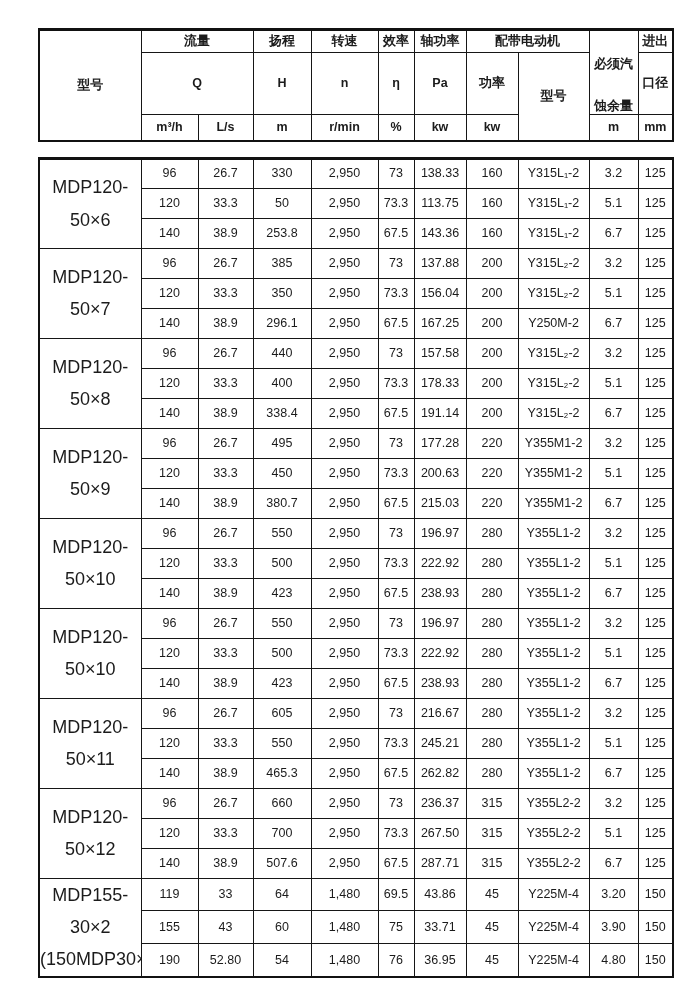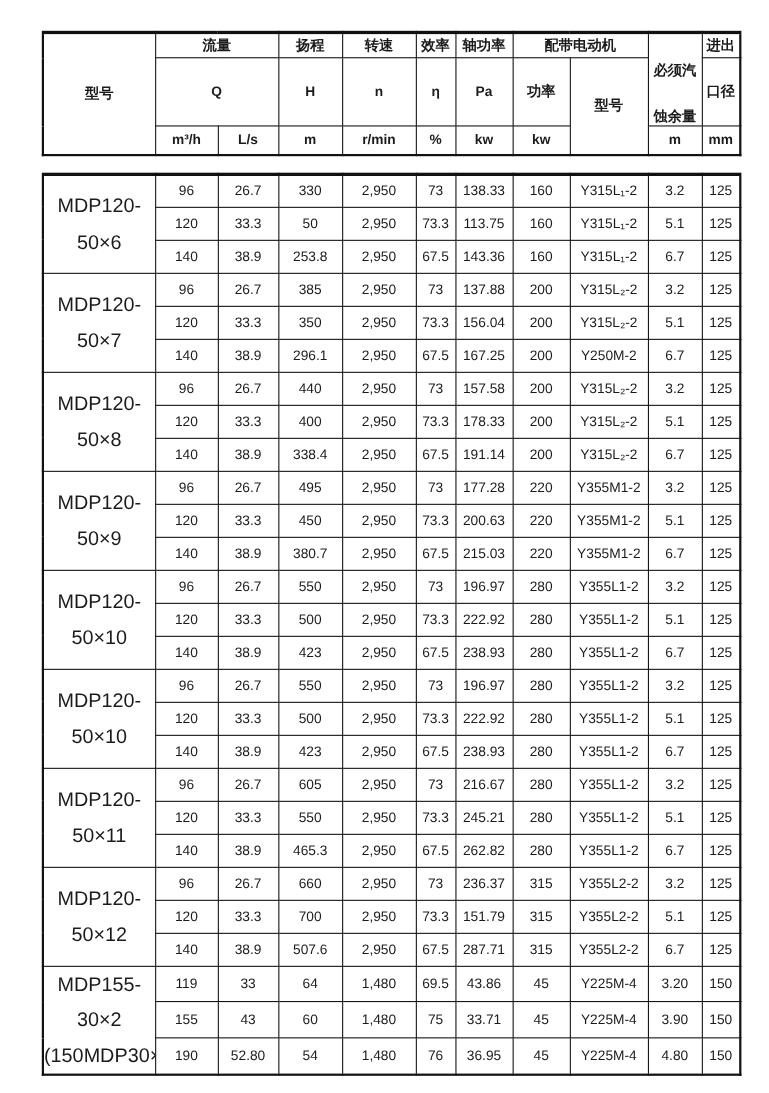--- a/index.html
+++ b/index.html
@@ -414,21 +414,21 @@
           <td>Y355L2-2</td>
           <td>3.2</td>
           <td>125</td>
         </tr>
         <tr>
           <td>120</td>
           <td>33.3</td>
           <td>700</td>
           <td>2,950</td>
           <td>73.3</td>
-          <td>151.79</td>
+          <td>267.50</td>
           <td>315</td>
           <td>Y355L2-2</td>
           <td>5.1</td>
           <td>125</td>
         </tr>
         <tr>
           <td>140</td>
           <td>38.9</td>
           <td>507.6</td>
           <td>2,950</td>

